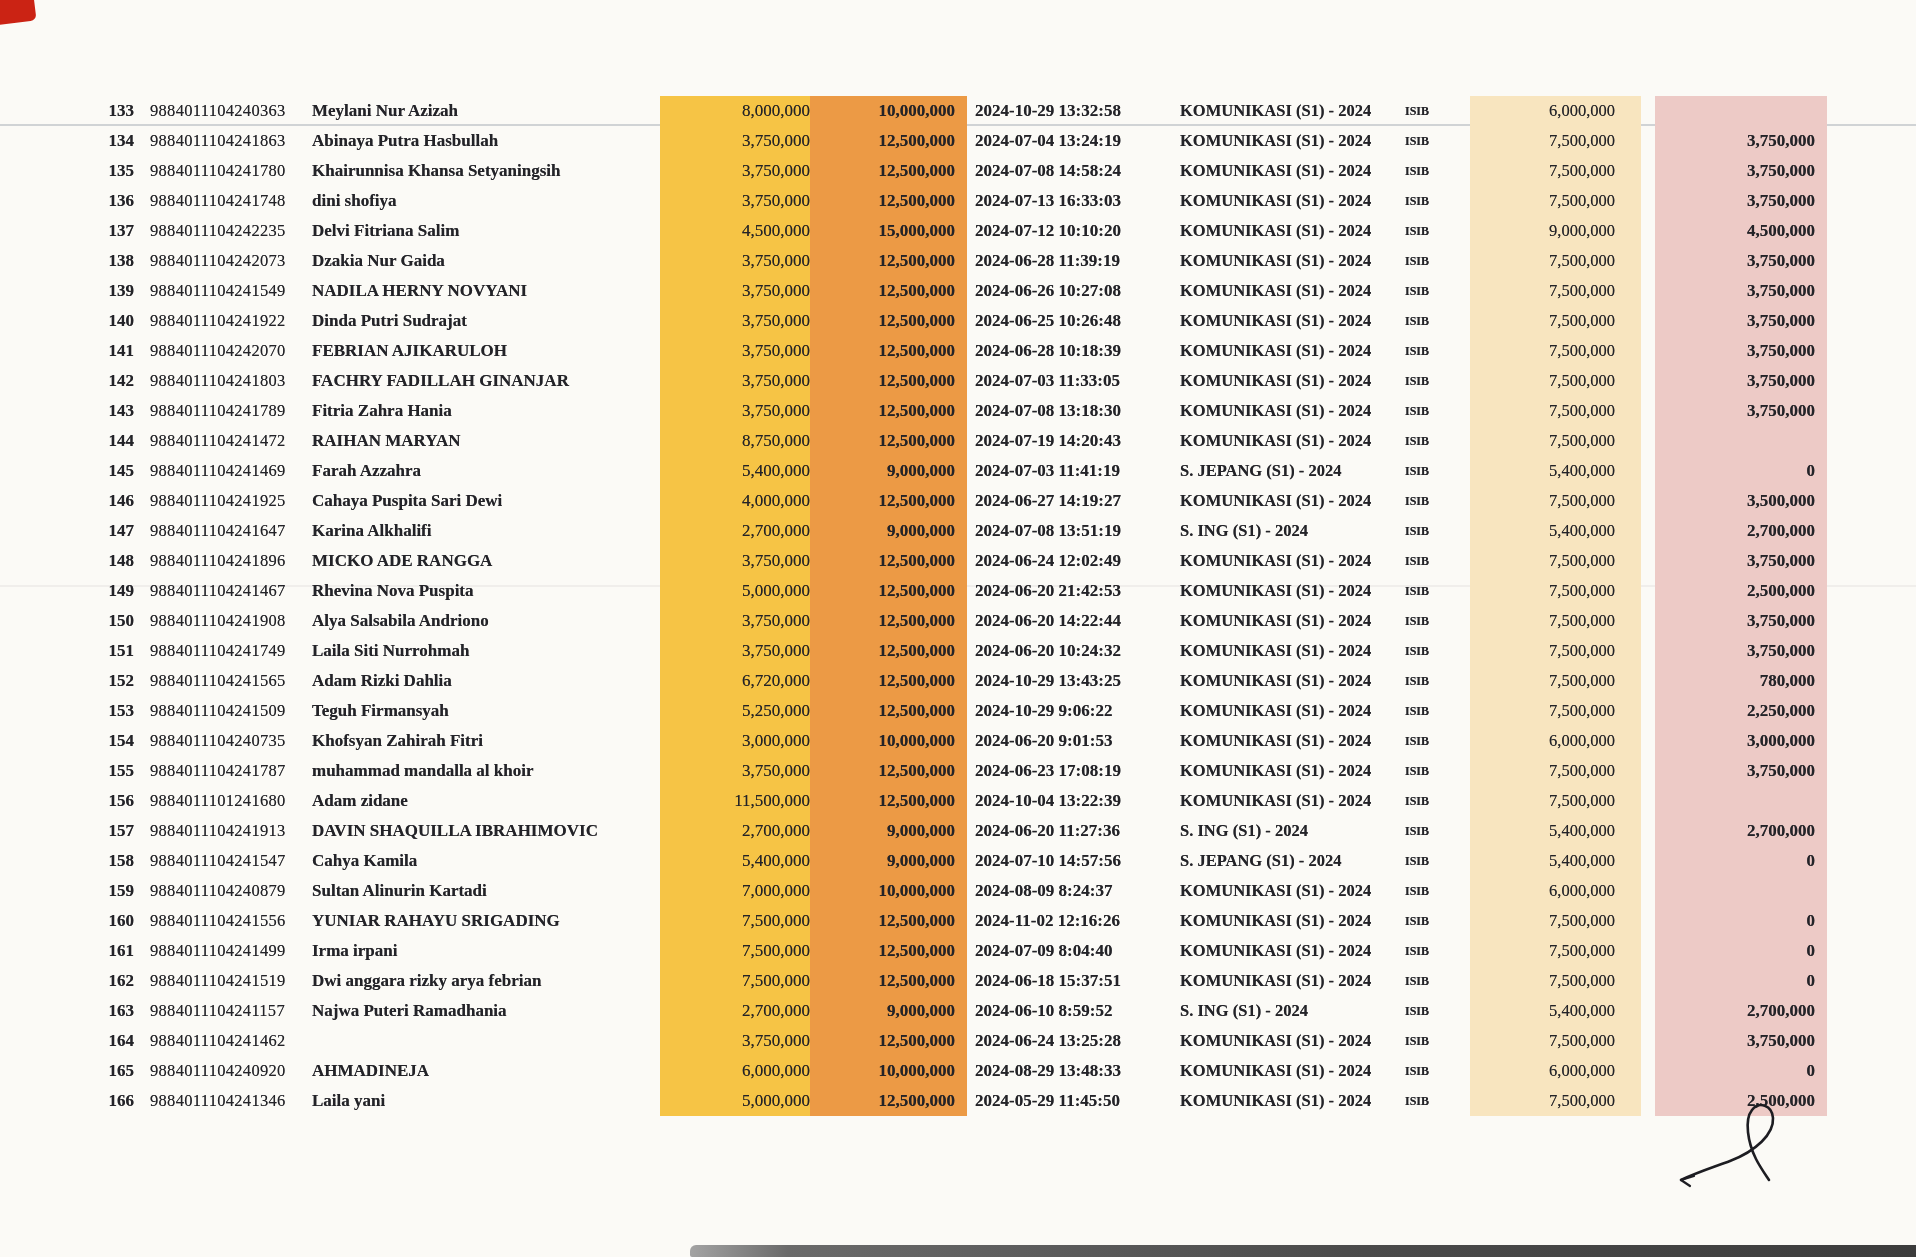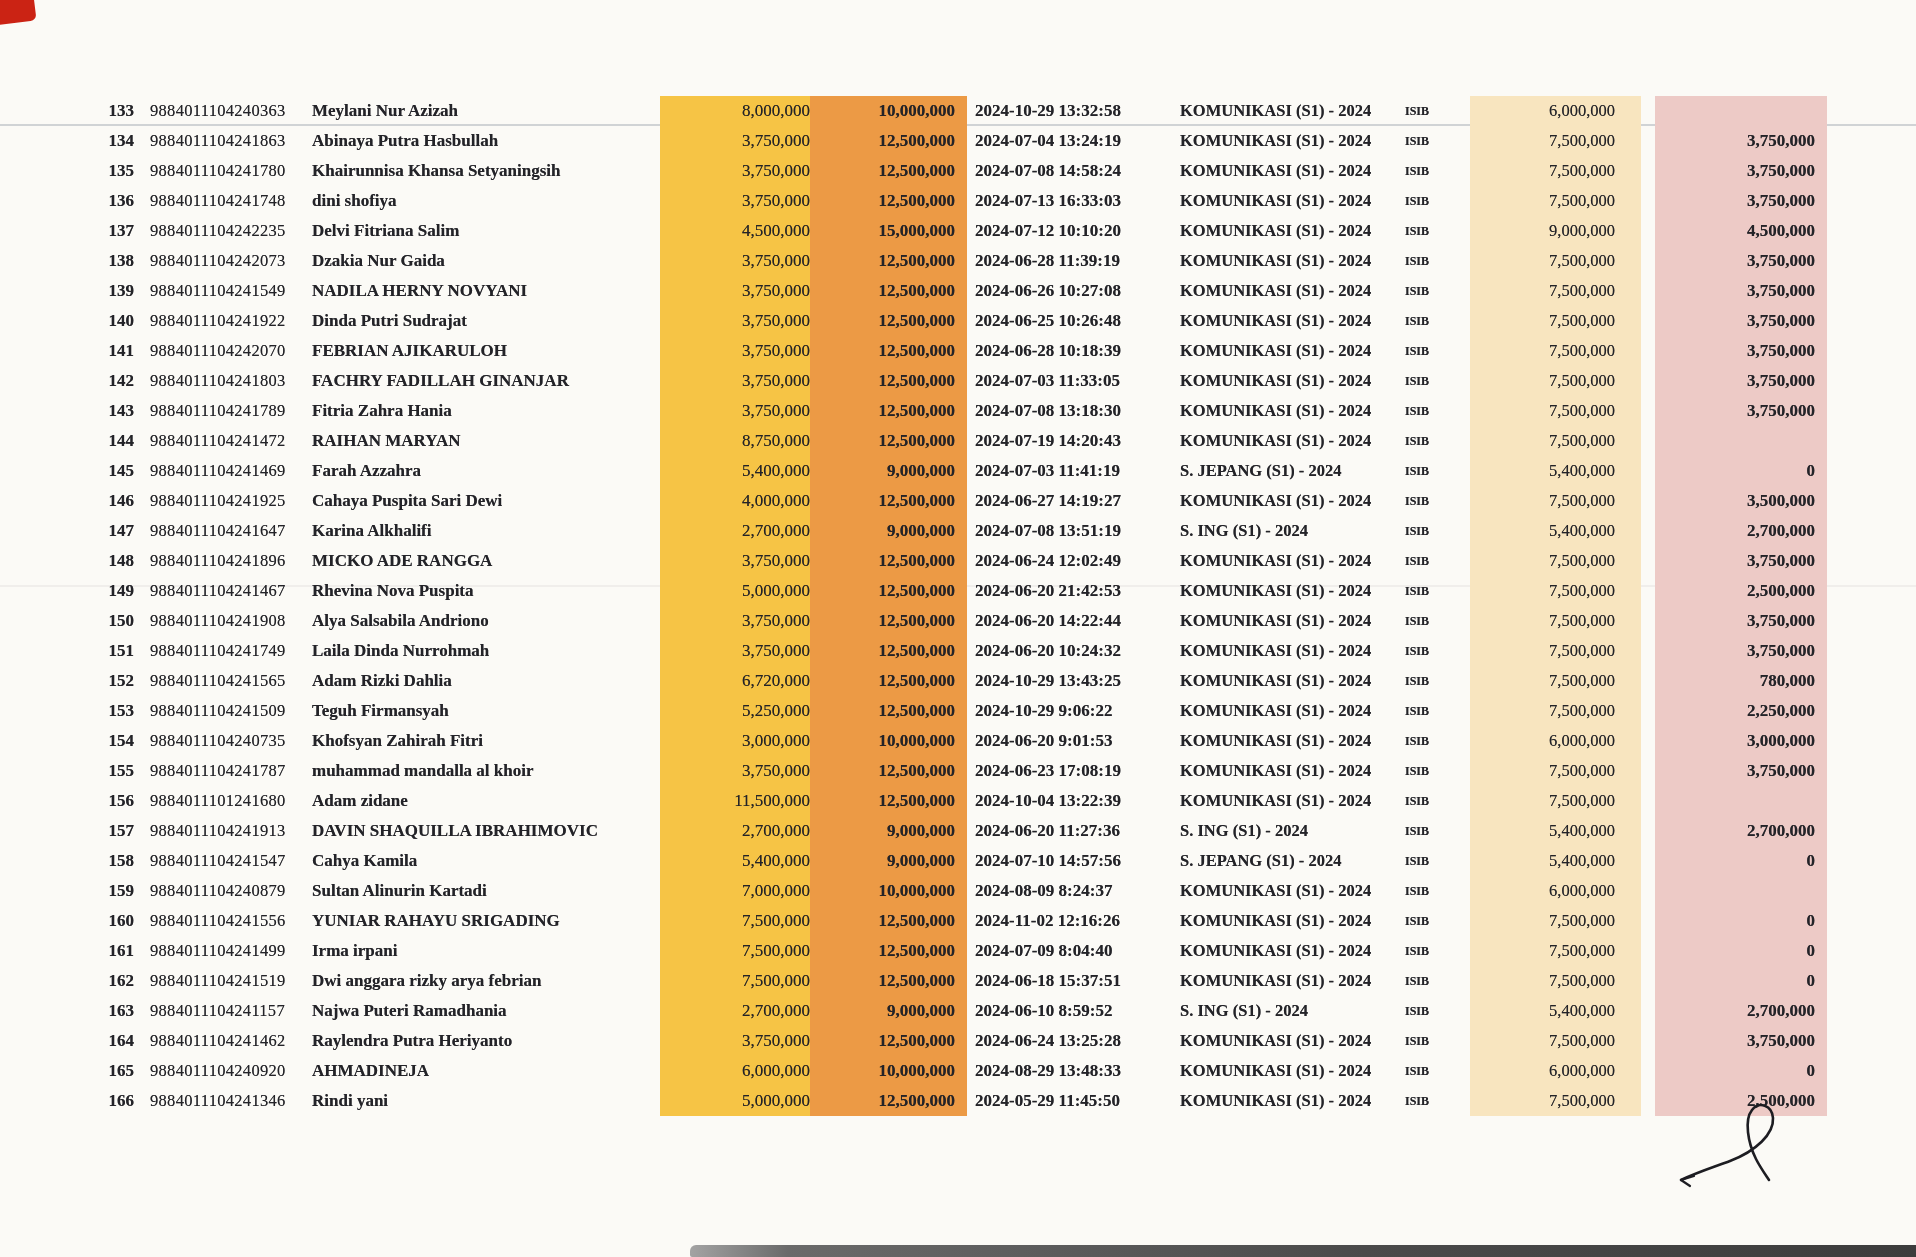--- a/index.html
+++ b/index.html
@@ -274,21 +274,21 @@
         <div class="cell c-a2">12,500,000</div>
         <div class="cell c-date">2024-06-20 14:22:44</div>
         <div class="cell c-prog">KOMUNIKASI (S1) - 2024</div>
         <div class="cell c-bank">ISIB</div>
         <div class="cell c-a3">7,500,000</div>
         <div class="cell c-a4">3,750,000</div>
       </div>
       <div class="row">
         <div class="cell c-no">151</div>
         <div class="cell c-id">9884011104241749</div>
-        <div class="cell c-name">Laila Dinda Nurrohmah</div>
+        <div class="cell c-name">Laila Siti Nurrohmah</div>
         <div class="cell c-a1">3,750,000</div>
         <div class="cell c-a2">12,500,000</div>
         <div class="cell c-date">2024-06-20 10:24:32</div>
         <div class="cell c-prog">KOMUNIKASI (S1) - 2024</div>
         <div class="cell c-bank">ISIB</div>
         <div class="cell c-a3">7,500,000</div>
         <div class="cell c-a4">3,750,000</div>
       </div>
       <div class="row">
         <div class="cell c-no">152</div>
@@ -430,21 +430,20 @@
         <div class="cell c-a2">9,000,000</div>
         <div class="cell c-date">2024-06-10 8:59:52</div>
         <div class="cell c-prog">S. ING (S1) - 2024</div>
         <div class="cell c-bank">ISIB</div>
         <div class="cell c-a3">5,400,000</div>
         <div class="cell c-a4">2,700,000</div>
       </div>
       <div class="row">
         <div class="cell c-no">164</div>
         <div class="cell c-id">9884011104241462</div>
-        <div class="cell c-name">Raylendra Putra Heriyanto</div>
         <div class="cell c-a1">3,750,000</div>
         <div class="cell c-a2">12,500,000</div>
         <div class="cell c-date">2024-06-24 13:25:28</div>
         <div class="cell c-prog">KOMUNIKASI (S1) - 2024</div>
         <div class="cell c-bank">ISIB</div>
         <div class="cell c-a3">7,500,000</div>
         <div class="cell c-a4">3,750,000</div>
       </div>
       <div class="row">
         <div class="cell c-no">165</div>
@@ -454,21 +453,21 @@
         <div class="cell c-a2">10,000,000</div>
         <div class="cell c-date">2024-08-29 13:48:33</div>
         <div class="cell c-prog">KOMUNIKASI (S1) - 2024</div>
         <div class="cell c-bank">ISIB</div>
         <div class="cell c-a3">6,000,000</div>
         <div class="cell c-a4">0</div>
       </div>
       <div class="row">
         <div class="cell c-no">166</div>
         <div class="cell c-id">9884011104241346</div>
-        <div class="cell c-name">Rindi yani</div>
+        <div class="cell c-name">Laila yani</div>
         <div class="cell c-a1">5,000,000</div>
         <div class="cell c-a2">12,500,000</div>
         <div class="cell c-date">2024-05-29 11:45:50</div>
         <div class="cell c-prog">KOMUNIKASI (S1) - 2024</div>
         <div class="cell c-bank">ISIB</div>
         <div class="cell c-a3">7,500,000</div>
         <div class="cell c-a4">2,500,000</div>
       </div>
     </div>
 

